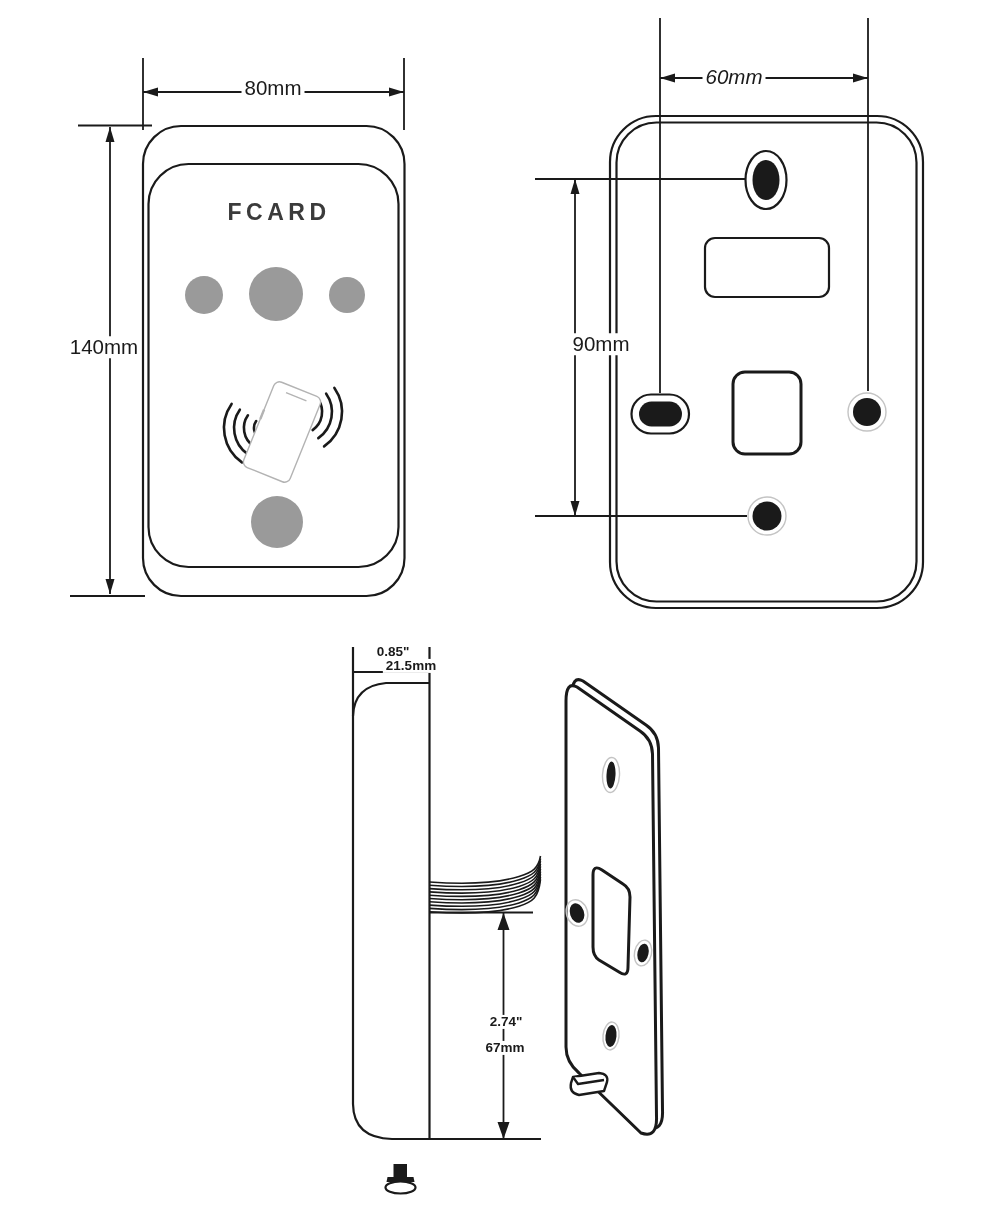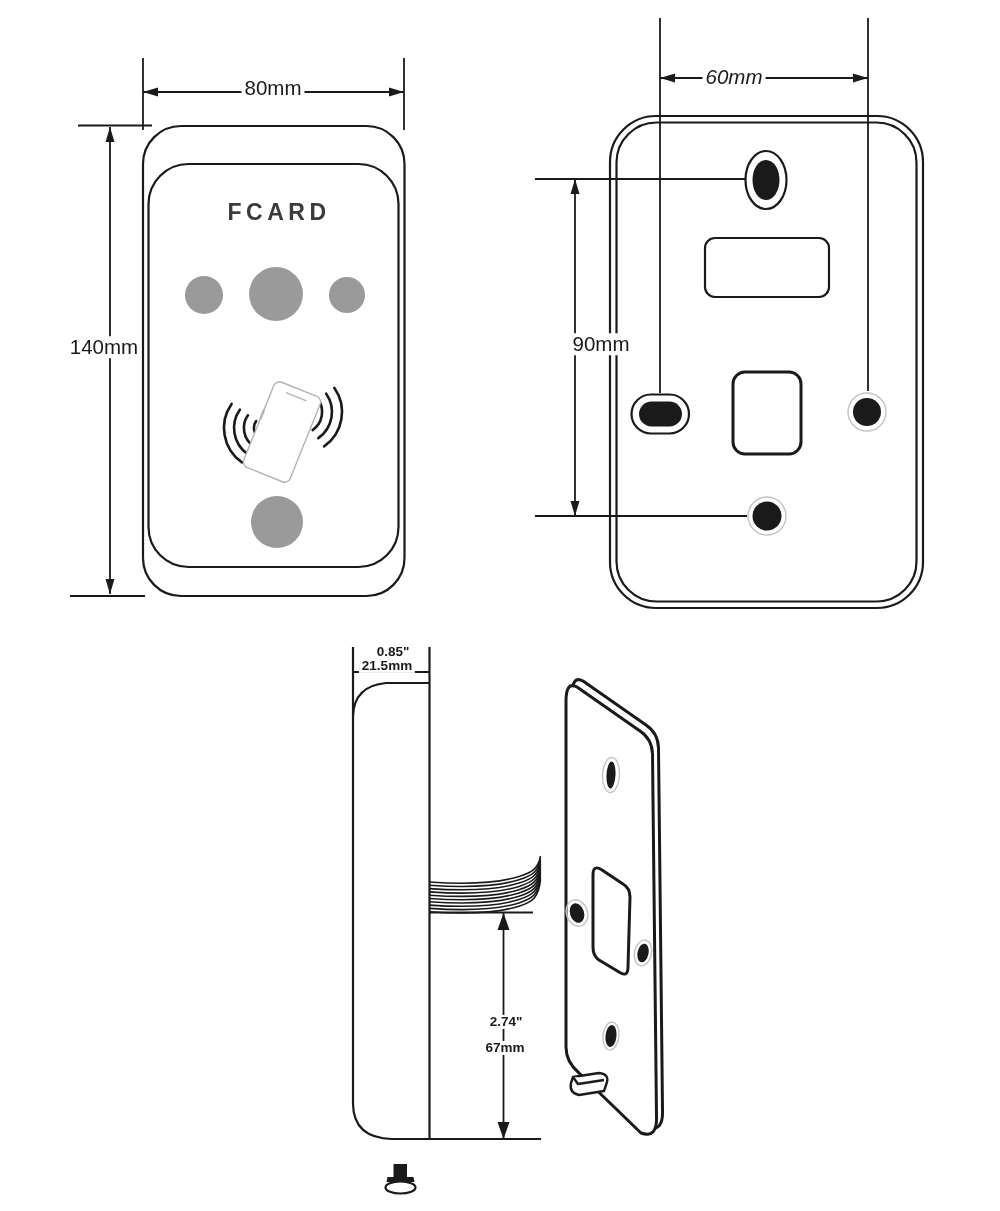--- a/index.html
+++ b/index.html
@@ -176,18 +176,18 @@
 
 <div class="lbl brand" style="left:277px;top:212px;">FCARD</div>
 
 <div class="lbl big" style="left:273px;top:88px;">80mm</div>
 <div class="lbl big" style="left:104px;top:347px;text-align:right;">140mm</div>
 
 <div class="lbl big" style="left:734px;top:77px;font-style:italic;">60mm</div>
 <div class="lbl big" style="left:567px;top:344px;margin-left:34px;">90mm</div>
 
 <div class="lbl small" style="left:393px;top:652px;">0.85"</div>
-<div class="lbl small" style="left:387px;top:666px;">21.5mm</div>
+<div class="lbl small" style="left:411px;top:666px;">21.5mm</div>
 
 <div class="lbl small" style="left:506px;top:1022px;">2.74"</div>
 <div class="lbl small" style="left:505px;top:1039px;margin-top:9px;">67mm</div>
 
 </div>
 
 </body></html>

